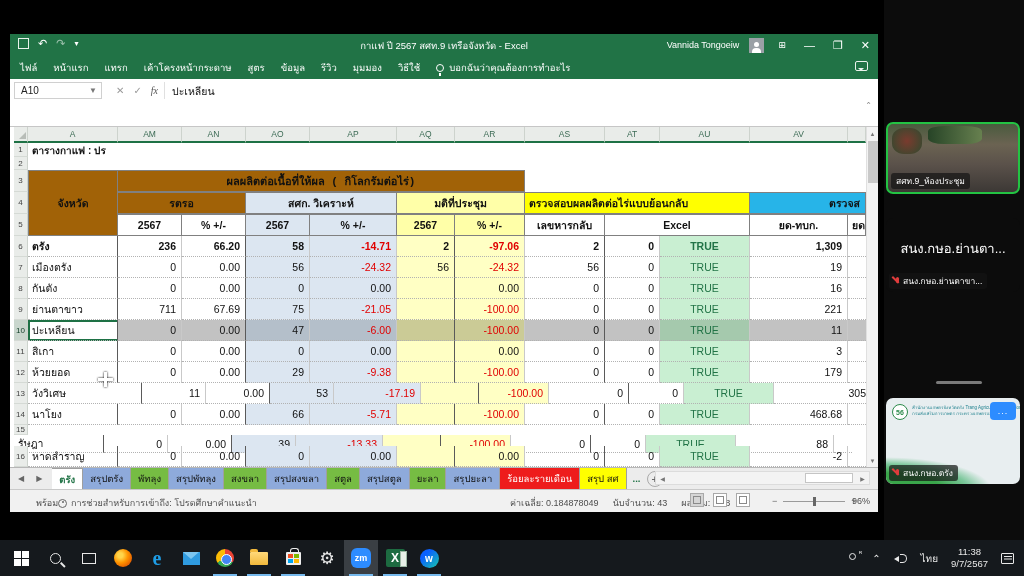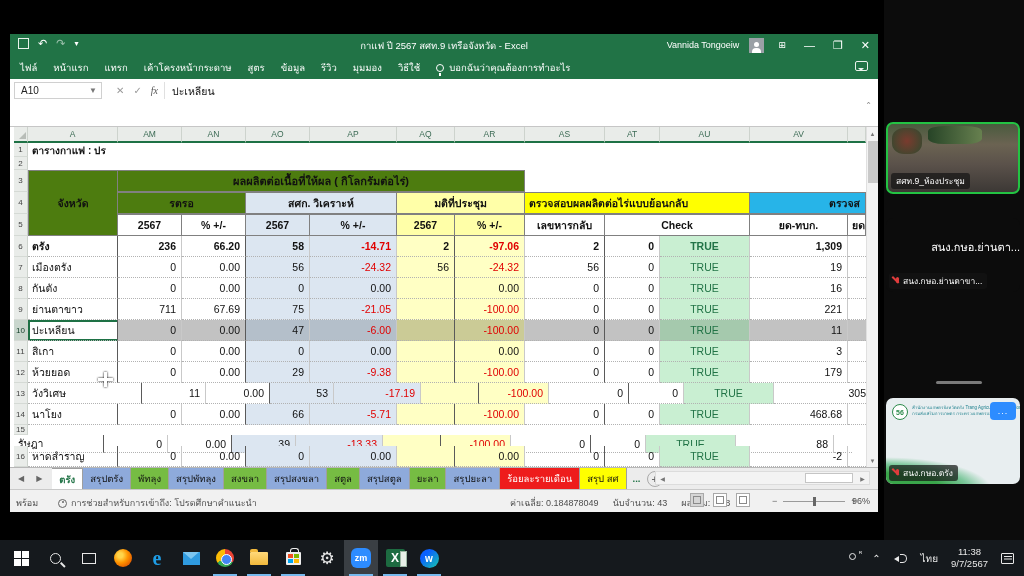--- a/index.html
+++ b/index.html
@@ -47,21 +47,21 @@
   .rh { width:14px; background:#e9ece9; border-right:1px solid #cdd3cd; border-bottom:1px solid #d5dad5; font-size:8px; color:#444; display:flex; align-items:center; justify-content:center; flex:none; }
   .rh.sel { background:#c9d6cd; color:#0d3b24; }
   .cells { display:flex; flex:1; position:relative; }
   .cell { font-size:10.5px; color:#111; display:flex; align-items:center; overflow:hidden; white-space:nowrap; flex:none; }
   .num { justify-content:flex-end; padding-right:5px; }
   .txt { padding-left:4px; }
   .ctr { justify-content:center; }
   .b { font-weight:bold; }
   .red { color:#e00000; }
   .hcell { border:1px solid #808080; border-left:none; font-weight:bold; }
-  .hgray { background:#4d7c0f; } .hblue { background:#dce6f1; } .hyel { background:#ffffa8; }
+  .hgray { background:#a16207;font-family:Liberation Mono, monospace; } .hblue { background:#dce6f1; } .hyel { background:#ffffa8; }
   .hbright { background:#ffff00; } .hcyan { background:#27b4e8; }
   .dc { border-bottom:1px dotted #b2b2b2; border-right:1px solid #c9c9c9; }
   .vdark { border-right:1px solid #5a5a5a !important; }
   .c-ao,.c-ap { background:#dce6f1; }
   .c-aq,.c-ar { background:#ffffc4; }
   .c-au { background:#c9efd2; color:#217346; }
   .rsel .c-am,.rsel .c-an,.rsel .c-as,.rsel .c-at,.rsel .c-av,.rsel .c-part { background:#c2c2c2; }
   .rsel .c-ao,.rsel .c-ap { background:#b4bfca; }
   .rsel .c-aq,.rsel .c-ar { background:#cbcb96; }
   .rsel .c-au { background:#a5c9ad; }
@@ -78,21 +78,21 @@
   .stab.active { background:#fff; color:#217346; font-weight:bold; border-top:1px solid #9f9f9f; }
   .stab.green { background:#76bc43; } .stab.blue { background:#8eaadb; }
   .stab.red { background:#ee1c1c; color:#fff; } .stab.yellow { background:#ffff00; }
   #tab-more { display:flex; align-items:center; color:#217346; font-weight:bold; padding:0 6px; }
   #add-sheet { display:flex; align-items:center; justify-content:center; width:16px; height:16px; margin-top:3px; border:1px solid #aaa; border-radius:50%; color:#666; font-size:10px; }
   #hscroll { position:absolute; right:8px; top:437px; width:215px; height:14px; background:#f3f3f3; border:1px solid #dcdcdc; }
   #hscroll .harr { position:absolute; top:0; width:13px; height:100%; display:flex; align-items:center; justify-content:center; font-size:6px; color:#777; }
   #hthumb { position:absolute; right:16px; top:1px; width:48px; height:10px; background:#fff; border:1px solid #c5c5c5; }
   
   #statusbar { position:absolute; left:0; top:455px; width:100%; height:23px; background:#f1f1f1; border-top:1px solid #c9c9c9; font-size:9px; color:#4d4d4d; }
-  #sb-ready { position:absolute; left:6px; top:6px; }
+  #sb-ready { position:absolute; left:26px; top:6px; }
   #sb-acc { position:absolute; left:48px; top:6px; display:flex; gap:4px; align-items:center; }
   .acc-ic { width:9px; height:9px; border:1px solid #666; border-radius:50%; position:relative; }
   .acc-ic:after { content:""; position:absolute; left:3px; top:1.5px; width:2px; height:2px; border-radius:50%; background:#666; }
   #sb-stats { position:absolute; left:500px; top:6px; display:flex; gap:14px; }
   #sb-views { position:absolute; left:680px; top:3px; display:flex; gap:9px; }
   .vic { width:14px; height:14px; border:1px solid #a9a9a9; background:#fff; position:relative; }
   .vic.on { background:#d5d5d5; }
   .vic:after { content:""; position:absolute; left:2px; top:2px; right:2px; bottom:2px; border:1px solid #8a8a8a; }
   #sb-zoom { position:absolute; left:762px; top:6px; display:flex; align-items:center; gap:6px; color:#666; }
   #ztrack { width:62px; height:1px; background:#9a9a9a; position:relative; }
@@ -108,21 +108,21 @@
   .person { position:absolute; }
   .person .hd { width:12px; height:12px; border-radius:50%; background:#caa07e; margin:0 auto; }
   .person .sh { width:26px; height:16px; border-radius:10px 10px 0 0; margin-top:-2px; }
   #tile1 .p1 { left:58px; top:28px; } #tile1 .p1 .sh { background:#e8e4da; }
   #tile1 .p2 { left:88px; top:24px; } #tile1 .p2 .sh { background:#3f7a4b; }
   .vlabel { position:absolute; left:3px; bottom:3px; background:rgba(20,20,20,.7); color:#fff; font-size:8.5px; padding:1px 5px; border-radius:3px; display:flex; align-items:center; gap:3px; white-space:nowrap; max-width:126px; overflow:hidden; }
   .mic-off { width:6px; height:9px; position:relative; flex:none; }
   .mic-off:before { content:""; position:absolute; left:1.5px; top:0; width:3px; height:6px; border-radius:2px; background:#e03c3c; }
   .mic-off:after { content:""; position:absolute; left:-1px; top:-1px; width:9px; height:1.5px; background:#e03c3c; transform:rotate(45deg); transform-origin:left top; }
   #tile2 { top:218px; height:74px; background:#0c0c0c; }
-  #tile2 .cname { position:absolute; left:0; right:0; top:20px; text-align:right; color:#fff; font-size:11px; }
+  #tile2 .cname { position:absolute; left:0; right:0; top:20px; text-align:center; color:#fff; font-size:13px; }
   #divider { position:absolute; left:52px; top:381px; width:46px; height:3px; background:#7a7a7a; border-radius:2px; }
   #tile3 { top:398px; height:86px; background:#e8eef0; }
   #tile3 .hdrtxt { position:absolute; left:26px; top:7px; color:#1b7f8c; font-size:4.5px; line-height:6px; white-space:nowrap; }
   #tile3 .logo56 { position:absolute; left:6px; top:6px; width:16px; height:16px; border-radius:50%; border:1px solid #2c8a4b; color:#2c8a4b; font-size:7px; display:flex; align-items:center; justify-content:center; font-weight:bold; background:#fff; }
   #tile3 .wave { position:absolute; left:0; right:0; bottom:0; height:34px;
     background:radial-gradient(120% 150% at 0% 120%, #3aa54a 35%, #7cc79b 52%, rgba(232,238,240,0) 66%); }
   #tile3 .psil .hd { width:16px; height:16px; background:#2b2320; }
   #tile3 .psil .sh { width:40px; height:22px; background:#31302e; }
   #tile3 .psil { left:46px; top:30px; }
   #tile3 .more-btn { position:absolute; right:4px; top:4px; width:26px; height:18px; background:#2d8cff; border-radius:4px; color:#fff; font-size:9px; display:flex; align-items:center; justify-content:center; letter-spacing:1px; }
@@ -273,21 +273,21 @@
       <div class="grow" style="height: 22px;">
         <div class="rh">5</div>
         <div class="cell" style="width: 90px;"></div>
         <div class="cell hcell ctr b" style="width: 64px;">2567</div>
         <div class="cell hcell ctr b" style="width: 64px;">% +/-</div>
         <div class="cell hcell hblue ctr b" style="width: 64px;">2567</div>
         <div class="cell hcell hblue ctr b" style="width: 87px;">% +/-</div>
         <div class="cell hcell hyel ctr b" style="width: 58px;">2567</div>
         <div class="cell hcell hyel ctr b" style="width: 70px;">% +/-</div>
         <div class="cell hcell ctr" style="width: 80px;">เลขหารกลับ</div>
-        <div class="cell hcell ctr" style="width: 145px;">Check</div>
+        <div class="cell hcell ctr" style="width: 145px;">Excel</div>
         <div class="cell hcell ctr" style="width: 98px;">ยด-ทบก.</div>
         <div class="cell hcell txt" style="width: 18px;">ยด</div>
       </div>
       <div class="grow" style="height: 21px;">
         <div class="rh">6</div>
         <div class="cells">
           <div class="cell txt dc vdark b" style="width: 90px;">ตรัง</div>
           <div class="cell dc num c-am b" style="width: 64px;">236</div>
           <div class="cell dc num c-an b vdark" style="width: 64px;">66.20</div>
           <div class="cell dc num c-ao b" style="width: 64px;">58</div>

